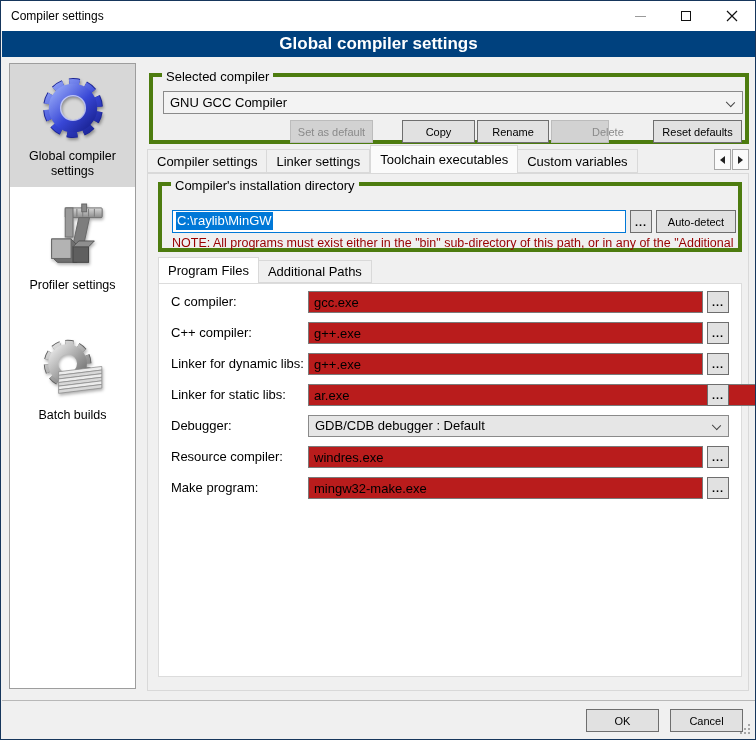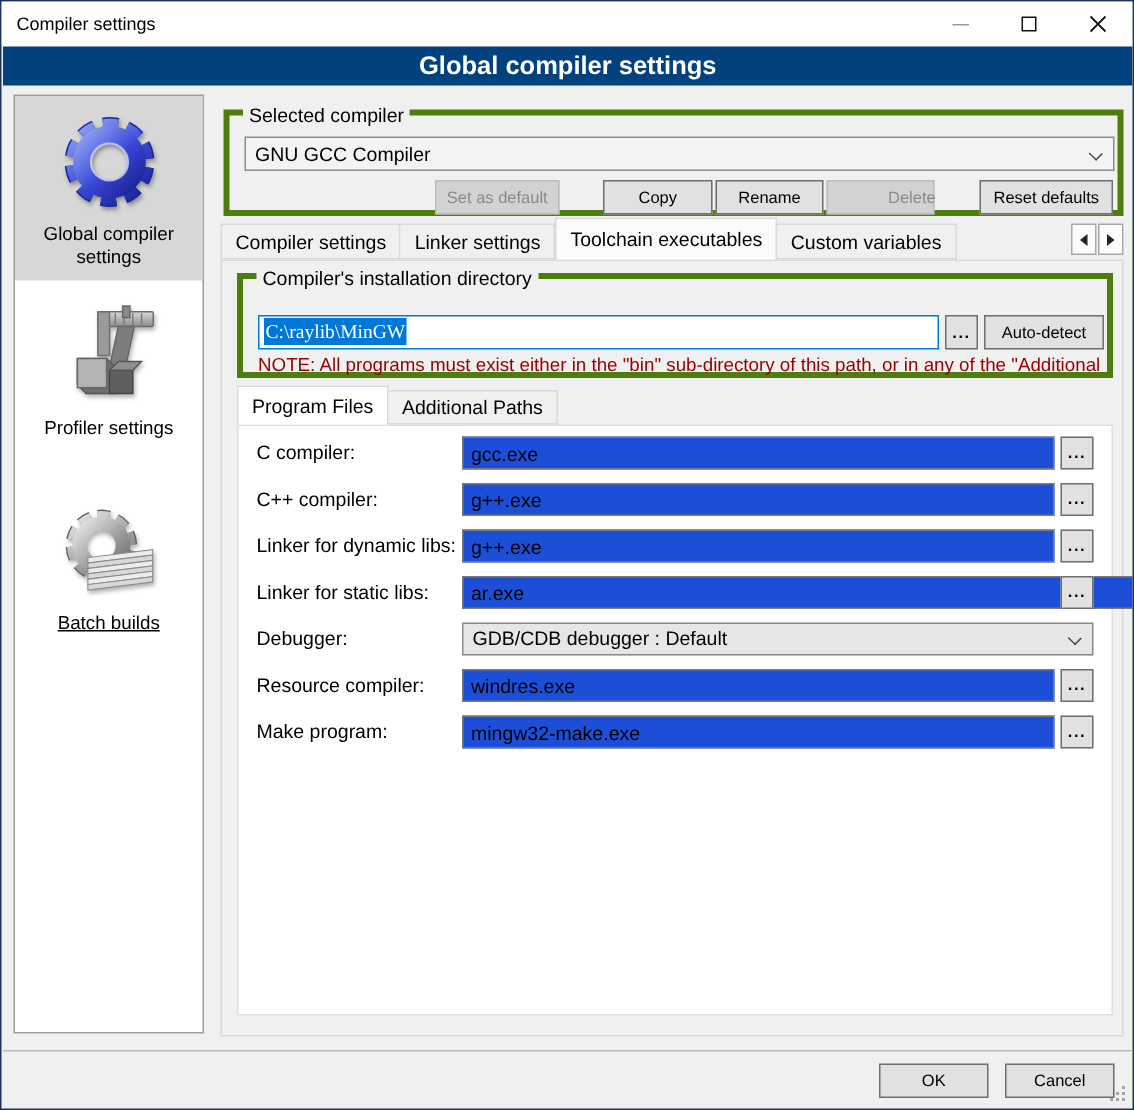--- a/index.html
+++ b/index.html
@@ -20,29 +20,29 @@
   
   .hdr { position:absolute; left:1px; top:30px; width:753px; height:26px; background:#00417e; color:#fff;
          font-weight:bold; font-size:17px; text-align:center; line-height:26px; }
   
   .sidebar { position:absolute; left:8px; top:62px; width:127px; height:626px; background:#fff; border:1px solid #9d9d9d; overflow:hidden; }
   .side-item { width:100%; text-align:center; padding-top:6px; }
   .side-item .icon-wrap { display:flex; justify-content:center; }
   .side-item .lbl { font-size:12.5px; line-height:15px; padding:3px 4px 8px 4px; color:#000; }
   .side-item.sel { background:#d7d7d7; }
   .side-item + .side-item { margin-top:10px; }
-  .side-item:nth-child(3) { margin-top:26px;text-decoration:underline; }
+  .side-item:nth-child(3) { margin-top:26px; }
   
   .gbox { position:absolute; border:4px solid #4d7c0f; }
   .gbox > .legend { position:absolute; top:-8px; left:9px; background:#f0f0f0; padding:0 4px; font-size:13px; line-height:15px; }
   
   .btn { position:absolute; height:23px; background:#e1e1e1; border:1px solid #6e6e6e; font-size:11px;
          font-family:inherit; text-align:center; line-height:20px; cursor:default; }
   .btn:disabled, .btn.disabled { background:#d2d2d2; border-color:#bcbcbc; color:#8a8a8a; }
-  .tinput { position:absolute; height:22px; border:1px solid #7a7a7a; background:#1d4ed8; font-size:13px;
+  .tinput { position:absolute; height:22px; border:1px solid #7a7a7a; background:#b91c1c; font-size:13px;
             font-family:inherit; padding:0 5px; color:#000; }
   .combo { position:absolute; height:23px; border:1px solid #8a8a8a; background:#f3f3f3; font-size:13px;
            line-height:21px; padding:0 22px 0 6px; cursor:default; }
   .combo.graybg { background:#e6e6e6; }
   .chev { position:absolute; right:8px; top:7px; width:7px; height:7px; border-right:1px solid #444;
           border-bottom:1px solid #444; transform:rotate(45deg) scale(1,0.9); }
   .browse { width:22px; font-weight:bold; letter-spacing:1px; line-height:18px; }
   
   .tabbar { position:absolute; display:flex; align-items:flex-end; }
   .tab { height:24px; padding:0 9px; line-height:23px; font-size:13px; background:#f0f0f0;
@@ -55,21 +55,21 @@
   .tri-l { width:0; height:0; border-top:4px solid transparent; border-bottom:4px solid transparent; border-right:5px solid #222; }
   .tri-r { width:0; height:0; border-top:4px solid transparent; border-bottom:4px solid transparent; border-left:5px solid #222; }
   
   .page { position:absolute; left:146px; top:172px; width:602px; height:518px; background:#f0f0f0; border:1px solid #d9d9d9; z-index:1; }
   
   .ipage { position:absolute; left:10px; top:109px; width:584px; height:394px; background:#fff; border:1px solid #dcdcdc; }
   .itab { background:#f0f0f0; }
   .itab.sel { background:#ffffff; }
   
   .pathbox { position:absolute; height:23px; border:1px solid #0078d7; background:#fff; padding:2px 0 0 3px; overflow:hidden; white-space:nowrap; }
-  .pathbox .selspan { background:#0078d7; color:#fff; font-size:13px; padding:1px 1px 2px 1px;font-family:Liberation Serif, serif; }
+  .pathbox .selspan { background:#0078d7; color:#fff; font-size:13px; padding:1px 1px 2px 1px; }
   .note { position:absolute; color:#980000; font-size:12.5px; white-space:nowrap; overflow:hidden; }
   
   .frow-label { position:absolute; left:12px; font-size:13px; line-height:22px; }
   
   .divider { position:absolute; left:1px; top:699px; width:753px; height:1px; background:#b8b8b8; }
   .grip { position:absolute; right:5px; bottom:5px; width:10px; height:10px; }
   .grip i { position:absolute; width:2px; height:2px; background:#a6a6a6; }
 </style>
 </head>
 <body>
@@ -163,21 +163,21 @@
 
   <div class="gbox" style="left:148px; top:72px; width:600px; height:71px;">
     <span class="legend">Selected compiler</span>
     <div class="combo" style="left:10px; top:14px; width:580px;">
       <span>GNU GCC Compiler</span>
       <span class="chev"></span>
     </div>
     <button class="btn disabled" style="left:137px; top:43px; width:83px;" disabled="">Set as default</button>
     <button class="btn" style="left:249px; top:43px; width:73px;">Copy</button>
     <button class="btn" style="left:324px; top:43px; width:72px;">Rename</button>
-    <button class="btn disabled" style="left:398px; top:43px; width:72px;padding-left:40px;" disabled="">Delete</button>
+    <button class="btn disabled" style="left:398px; top:43px; width:58px;padding-left:40px;" disabled="">Delete</button>
     <button class="btn" style="left:500px; top:43px; width:89px;">Reset defaults</button>
   </div>
 
   <div class="tabbar" style="left:146px; top:148px; height:24px; z-index:2;">
     <div class="tab">Compiler settings</div>
     <div class="tab">Linker settings</div>
     <div class="tab sel">Toolchain executables</div>
     <div class="tab">Custom variables</div>
 
   </div>

